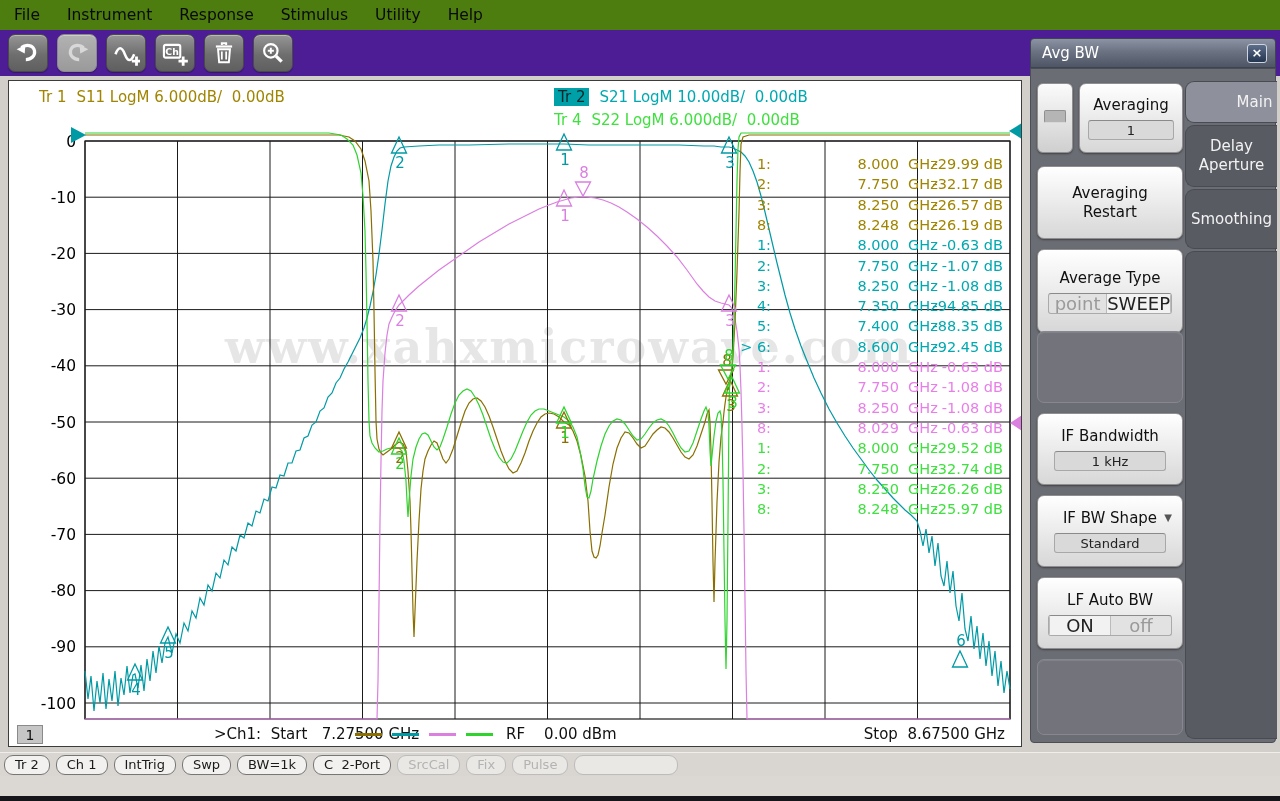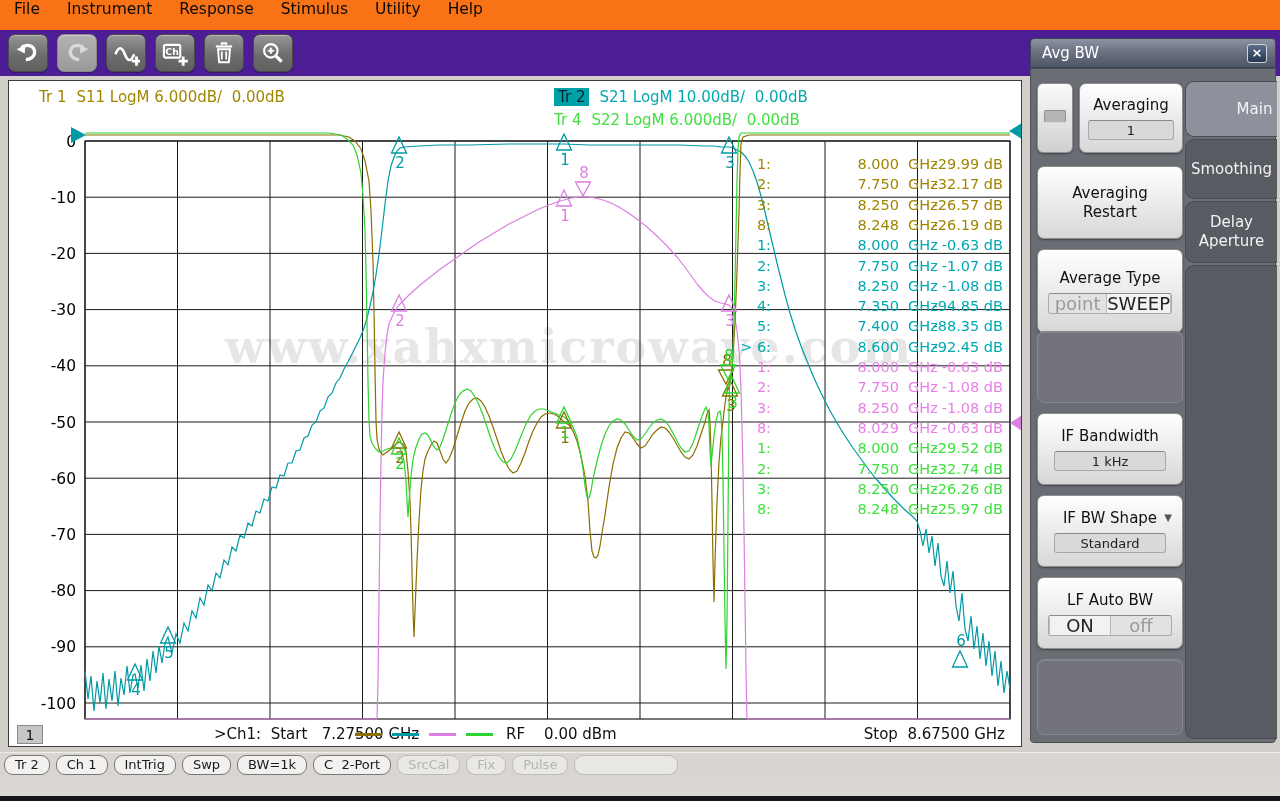--- a/index.html
+++ b/index.html
@@ -1,21 +1,21 @@
 <!DOCTYPE html>
 <html><head>
 <meta charset="utf-8">
 <style>
   * { margin:0; padding:0; box-sizing:border-box; }
   html,body { width:1280px; height:801px; overflow:hidden; }
   body { font-family:"DejaVu Sans", sans-serif; background:#d2cfca; position:relative; }
 
   
-  .menubar { position:absolute; left:0; top:0; width:1280px; height:30px; background:#f97316;
-             display:flex; padding-left:14px; gap:27px; }
+  .menubar { position:absolute; left:0; top:0; width:1280px; height:30px; background:#4d7c0f;
+             display:flex; align-items:center; padding-left:14px; gap:27px; }
   .menubar .mitem { font-size:15.5px; color:#0a0a0a; cursor:default; }
 
   
   .toolbar { position:absolute; left:0; top:30px; width:1280px; height:46px; background:#4c1d95;
              display:flex; align-items:center; padding-left:8px; gap:9px; }
   .tbtn { width:40px; height:38px; border-radius:7px; border:1px solid #4a4a4a;
           background:linear-gradient(180deg,#969696 0%,#6e6e6e 55%,#5f5f5f 100%);
           box-shadow:inset 0 1px 0 rgba(255,255,255,.35), 0 1px 1px rgba(0,0,0,.3);
           display:flex; align-items:center; justify-content:center; }
   .tbtn.disabled { background:linear-gradient(180deg,#b2b2b2,#9a9a9a); border-color:#8a8a8a; }
@@ -343,23 +343,23 @@
     </div>
     <div class="pbtn" style="top:508px;height:72px;">
       <span>LF Auto BW</span>
       <span class="toggle">
         <span class="on">ON</span>
         <span>off</span>
       </span>
     </div>
     <div class="pbtn slot" style="top:590px;height:76px;"></div>
     <div class="ptabs" id="ptabs">
-        <div class="ptab active" style="height: 56px; padding-left: 46px;">Main</div>
+        <div class="ptab active" style="height: 42px; padding-left: 46px;">Main</div>
+        <div class="ptab inactive" style="height: 62px;">Delay<br>Aperture</div>
         <div class="ptab inactive" style="height: 60px;">Smoothing</div>
-        <div class="ptab inactive" style="height: 62px;">Delay<br>Aperture</div>
         <div class="ptab filler" style="flex: 1 1 0%;"></div>
       </div>
   </div>
 </div>
 
 <div class="statusbar" id="statusbar">
     <div class="sbtn">Tr 2</div>
     <div class="sbtn">Ch 1</div>
     <div class="sbtn">IntTrig</div>
     <div class="sbtn">Swp</div>

